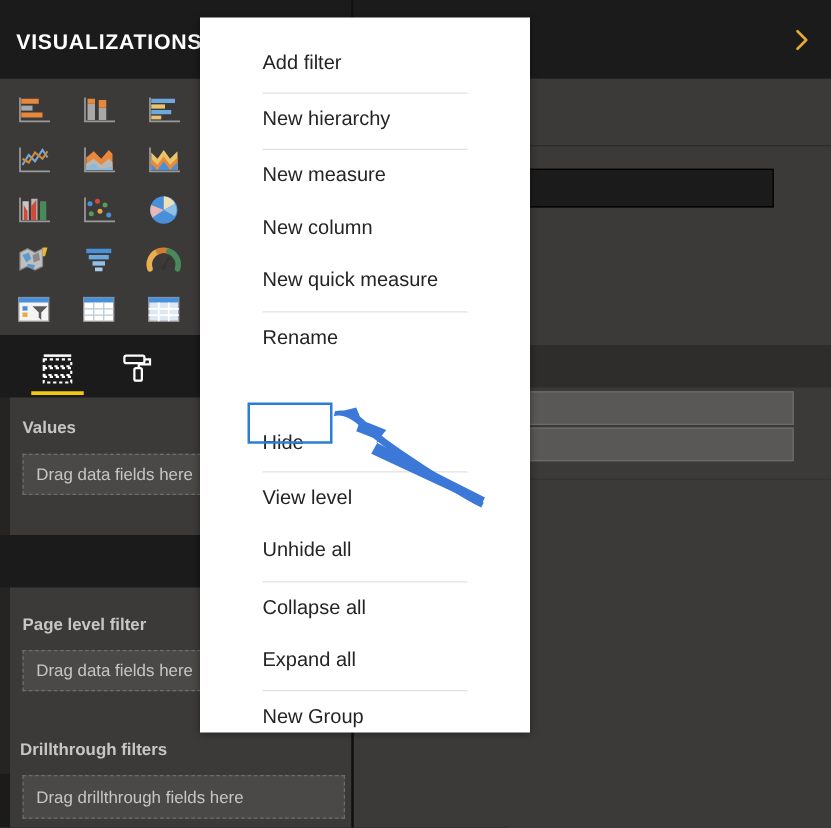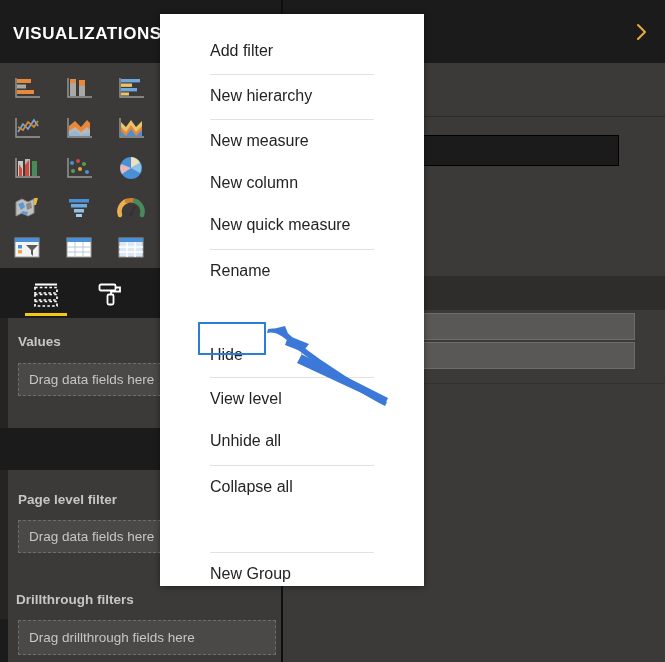--- a/index.html
+++ b/index.html
@@ -363,20 +363,21 @@
     <div class="menu-item" style="top:148px;">New column</div>
     <div class="menu-item" style="top:190px;">New quick measure</div>
     <div class="menu-sep" style="top:235px;"></div>
     <div class="menu-item" style="top:236px;">Rename</div>
     <div class="menu-item" style="top:320px;">Hide</div>
     <div class="menu-sep" style="top:363px;"></div>
     <div class="menu-item" style="top:364px;">View level</div>
     <div class="menu-item" style="top:406px;">Unhide all</div>
     <div class="menu-sep" style="top:451px;"></div>
     <div class="menu-item" style="top:452px;">Collapse all</div>
+    <div class="menu-item" style="top:494px;">Expand all</div>
     <div class="menu-sep" style="top:538px;"></div>
     <div class="menu-item" style="top:539px;">New Group</div>
   </div>
 
   <div id="hide-highlight"></div>
 
   <svg id="arrow-annotation" viewBox="0 0 140 92">
     <path d="M14 12 L34 16 L30 27 L48 34 L42 45 L130 86 L133 80 L46 36 L54 26 L34 18 L30 8 Z" fill="#3b78d8"></path>
     <path d="M13 11 C22 9 32 13 38 20 C46 28 60 38 78 50 C96 62 118 76 132 84 L130 88 C114 80 92 66 74 54 C56 42 42 32 34 24 C26 16 18 13 12 15 Z" fill="#3b78d8"></path>
   </svg>

